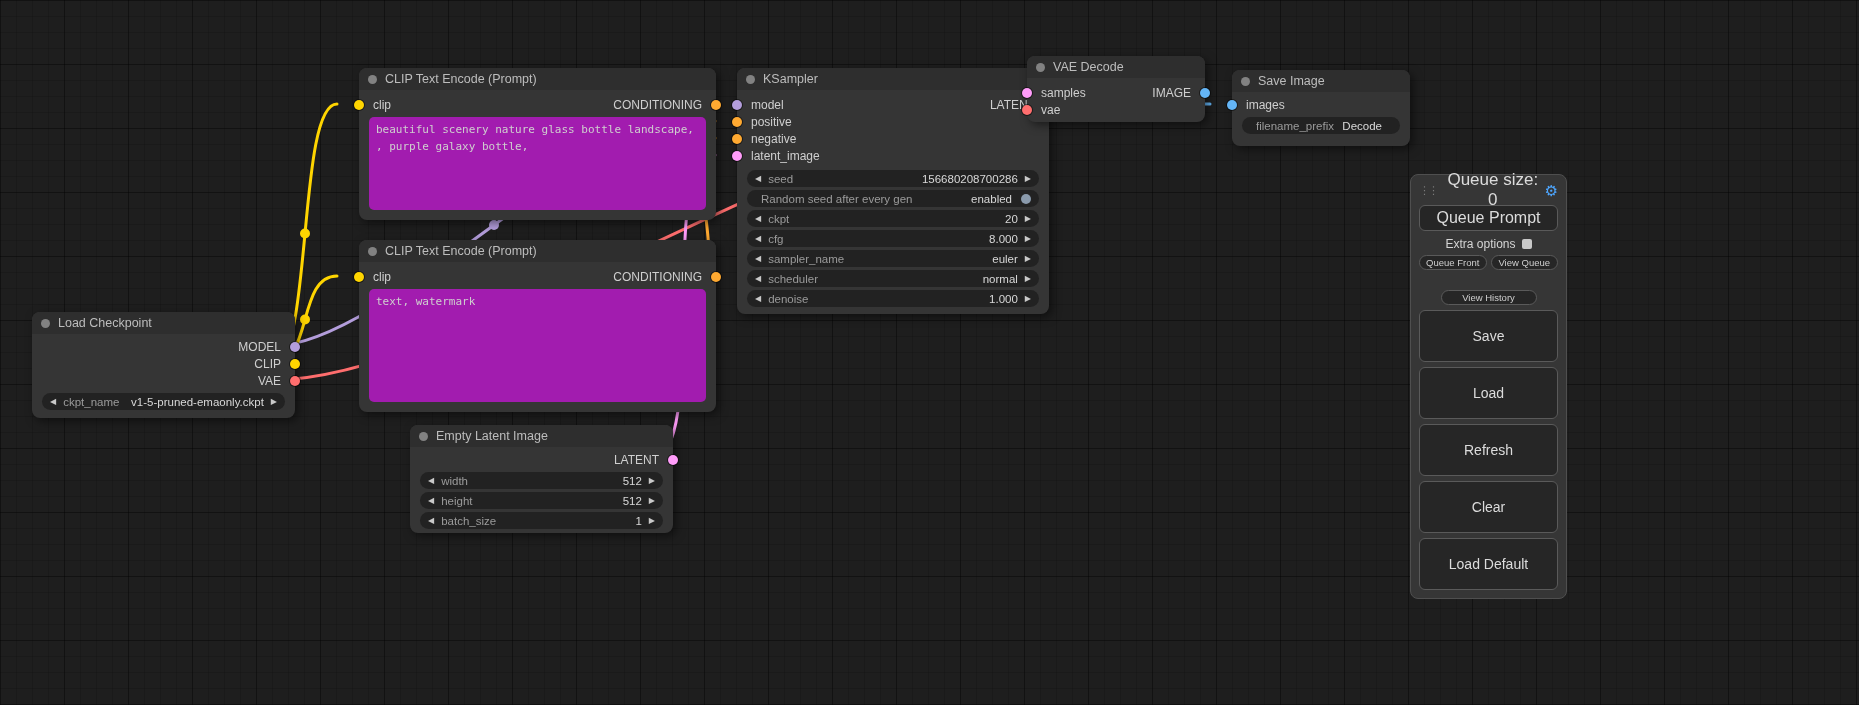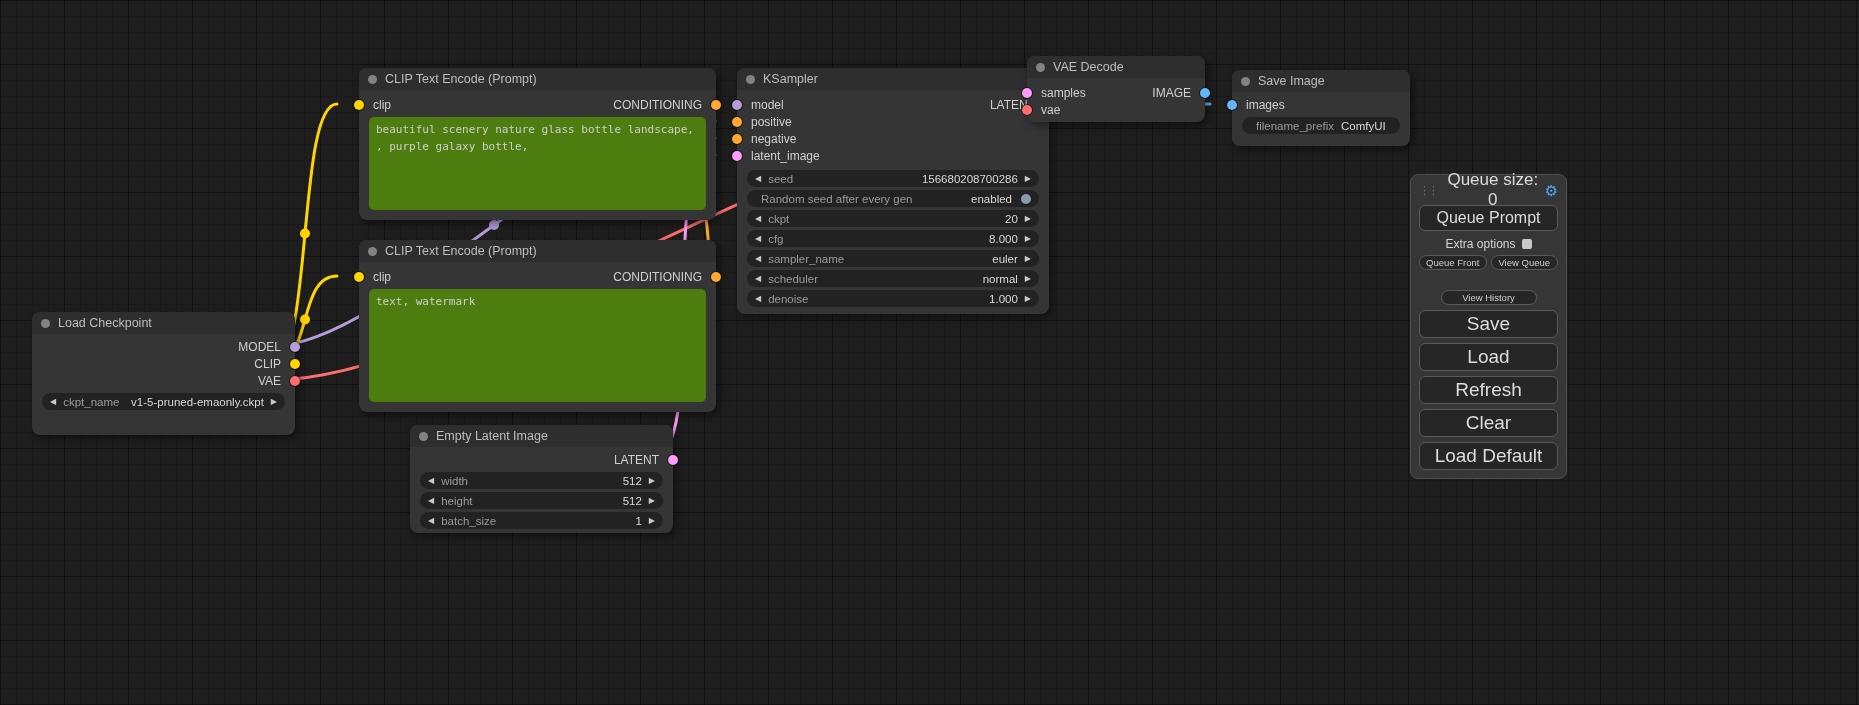--- a/index.html
+++ b/index.html
@@ -62,41 +62,41 @@
   .widget {
     height:17px; margin:0 10px 3px; background:#222; border-radius:9px;
     display:flex; align-items:center; padding:0 8px; gap:7px; font-size:11.5px;
   }
   .w-arrow { font-size:8px; color:#c9c9c9; line-height:1; flex:0 0 auto; }
   .w-label { color:#9b9b9b; white-space:nowrap; }
   .w-value { color:#d8d8d8; margin-left:auto; white-space:nowrap; }
   .toggle-knob { flex:0 0 auto; width:10px; height:10px; border-radius:50%; background:#8a9aac; margin-left:2px; }
 
   .prompt-box {
-    flex:1; margin:4px 10px 10px; background:#4d7c0f; border-radius:5px;
+    flex:1; margin:4px 10px 10px; background:#a21caf; border-radius:5px;
     padding:5px 7px; font-family:"DejaVu Sans Mono", monospace; font-size:11px;
     line-height:1.5; color:#cfcfcf; white-space:pre-wrap; overflow:hidden;
   }
 
   .qpanel {
     position:absolute; z-index:3; left:1410px; top:174px; width:157px;
     background:#363636; border:1px solid #4f4f4f; border-radius:8px;
     padding:5px 8px 8px; color:#ddd;
   }
   .q-header { display:flex; align-items:center; height:20px; }
   .q-handle { color:#7b7b7b; font-size:11px; letter-spacing:-2px; padding-right:4px; }
   .q-size { flex:1; text-align:center; font-size:17px; color:#dcdcdc; }
   .q-gear { color:#4da6ff; font-size:15px; line-height:1; }
   .q-btn {
     display:block; width:100%; background:#262626; border:1px solid #5a5a5a;
     border-radius:6px; color:#dcdcdc; text-align:center; cursor:pointer;
     font-family:inherit;
   }
   .q-btn.big { font-size:16px; padding:3px 0; margin-top:5px; }
-  .q-btn.med { font-size:19px; padding:2px 0; margin-top:5px; }
+  .q-btn.med { font-size:14px; padding:17px 0; margin-top:5px; }
   .q-extra { display:flex; align-items:center; justify-content:center; gap:6px; margin-top:6px; font-size:12px; color:#d5d5d5; }
   .q-check { width:10px; height:10px; background:#c9c9c9; border-radius:2px; }
   .q-row { display:flex; gap:4px; margin-top:4px; }
   .q-pill {
     flex:1; background:#262626; border:1px solid #5a5a5a; border-radius:9px;
     color:#cfcfcf; font-size:9.5px; padding:1px 2px; text-align:center; cursor:pointer;
     font-family:inherit;
   }
   .q-hist { flex:none; width:96px; margin:20px auto 1px; display:block; }
 </style>
@@ -119,21 +119,21 @@
       <circle cx="305.0" cy="233.5" r="5" fill="rgb(255, 213, 0)"></circle>
       <circle cx="305.0" cy="319.5" r="5" fill="rgb(255, 213, 0)"></circle>
       <circle cx="639.0" cy="250.5" r="5" fill="rgb(255, 110, 110)"></circle>
       <circle cx="704.5" cy="112.5" r="5" fill="rgb(255, 169, 49)"></circle>
       <circle cx="704.5" cy="207.0" r="5" fill="rgb(255, 169, 49)"></circle>
       <circle cx="683.0" cy="307.0" r="5" fill="rgb(255, 156, 249)"></circle>
       <circle cx="992.5" cy="104.0" r="5" fill="rgb(255, 156, 249)"></circle>
       <circle cx="1196.5" cy="104.0" r="5" fill="rgb(100, 181, 246)"></circle>
     </svg>
 
-  <div class="node" style="left:10px; top:312px; width:263px; height:123px;">
+  <div class="node" style="left:10px; top:312px; width:263px; height:106px;">
     <div class="n-header">
       <span class="n-collapse"></span>
       <span class="n-title">Load Checkpoint</span>
     </div>
     <div class="slots">
       <div class="slot out">
         <span class="slot-label">MODEL</span>
         <span class="dot d-model out-dot"></span>
       </div>
       <div class="slot out">
@@ -320,21 +320,21 @@
     </div>
     <div class="slots">
       <div class="slot">
         <span class="dot d-image in-dot"></span>
         <span class="slot-label">images</span>
       </div>
     </div>
     <div class="widgets">
       <div class="widget">
         <span class="w-label" style="margin-left:6px;">filename_prefix</span>
-        <span class="w-value" style="margin-right:10px;">ComfyUI</span>
+        <span class="w-value" style="margin-right:10px;">Decode</span>
       </div>
     </div>
   </div>
 
   <div class="qpanel">
     <div class="q-header">
       <span class="q-handle">⋮⋮</span>
       <span class="q-size">Queue size: 0</span>
       <span class="q-gear">⚙</span>
     </div>

